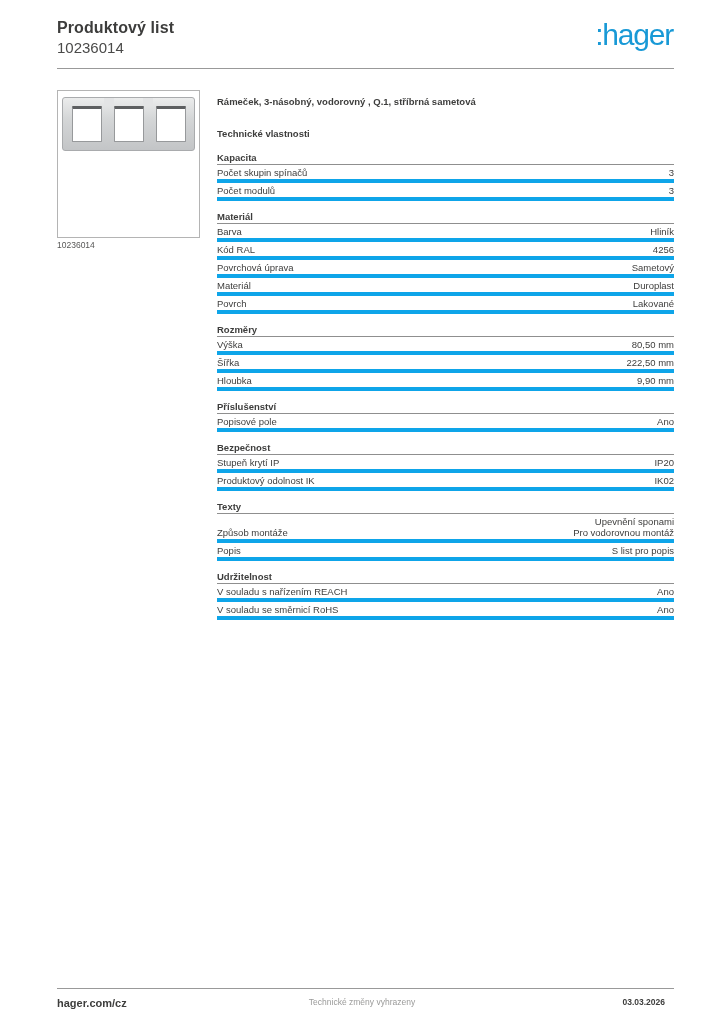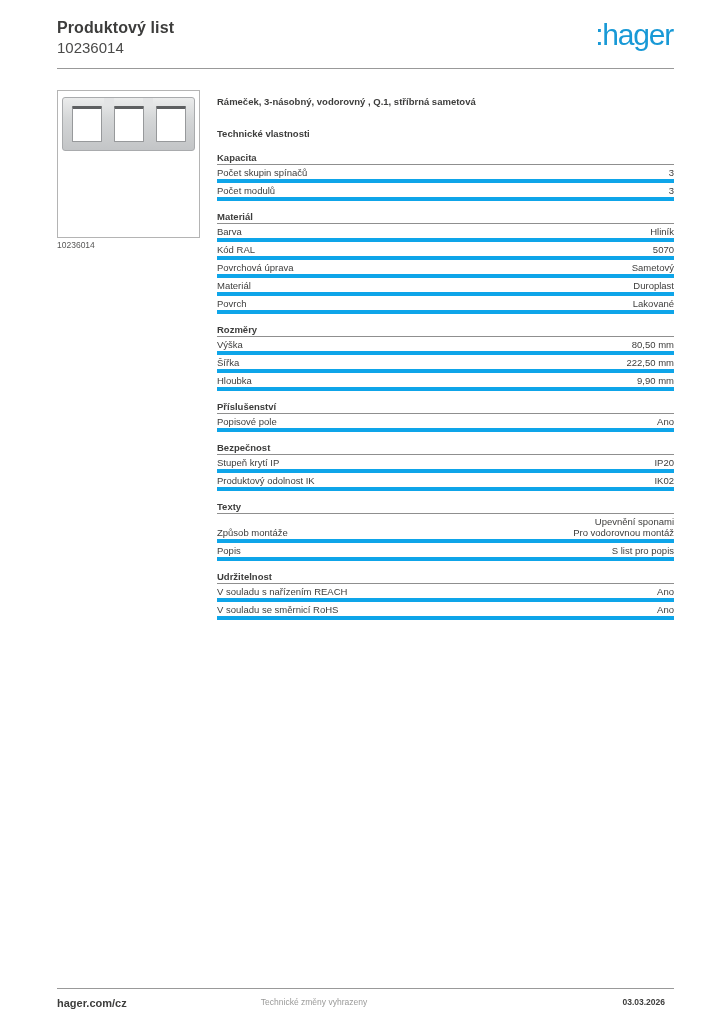--- a/index.html
+++ b/index.html
@@ -34,21 +34,21 @@
   .sections{position:absolute;left:0;top:152px;width:457px;}
   .section{margin-bottom:10px;}
   .section-title{font-size:9.5px;font-weight:bold;line-height:11px;padding-bottom:1px;border-bottom:1px solid #8f8f8f;}
   .row{display:flex;justify-content:space-between;align-items:flex-end;
     font-size:9.5px;line-height:11px;padding:2px 0 1px 0;border-bottom:4px solid #0ea5e9;}
   .row-label{text-align:left;white-space:nowrap;}
   .row-value{text-align:right;white-space:pre-line;}
   
   .ftr-rule{position:absolute;left:57px;top:988px;width:617px;height:1px;background:#999999;}
   .ftr-left{position:absolute;left:57px;top:997px;font-size:11px;font-weight:bold;color:#3d3d3c;}
-  .ftr-center{position:absolute;left:0;top:997px;width:628px;text-align:center;font-size:8.5px;color:#9a9a99;}
+  .ftr-center{position:absolute;left:0;top:997px;width:724px;text-align:center;font-size:8.5px;color:#9a9a99;}
   .ftr-right{position:absolute;right:59px;top:997px;font-size:8.5px;font-weight:bold;color:#3d3d3c;}
 </style>
 </head>
 <body>
 
 <div class="page">
 
   <div class="hdr-title">Produktový list</div>
   <div class="hdr-id">10236014</div>
   <div class="logo">:hager</div>
@@ -81,21 +81,21 @@
           </div>
         </div>
         <div class="section">
           <div class="section-title">Materiál</div>
           <div class="row">
             <div class="row-label">Barva</div>
             <div class="row-value">Hliník</div>
           </div>
           <div class="row">
             <div class="row-label">Kód RAL</div>
-            <div class="row-value">5070</div>
+            <div class="row-value">4256</div>
           </div>
           <div class="row">
             <div class="row-label">Povrchová úprava</div>
             <div class="row-value">Sametový</div>
           </div>
           <div class="row">
             <div class="row-label">Materiál</div>
             <div class="row-value">Duroplast</div>
           </div>
           <div class="row">

